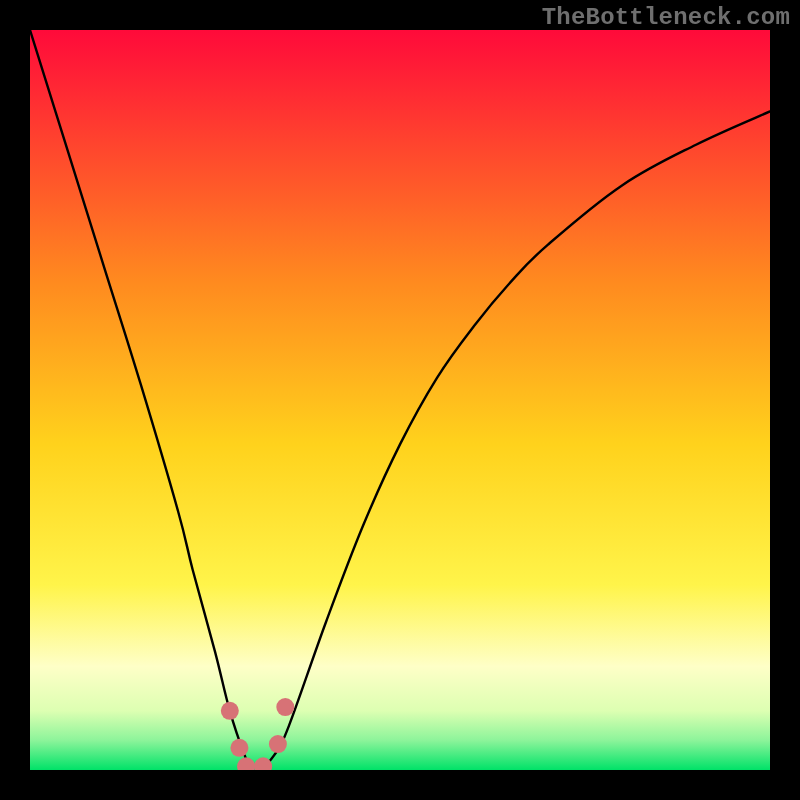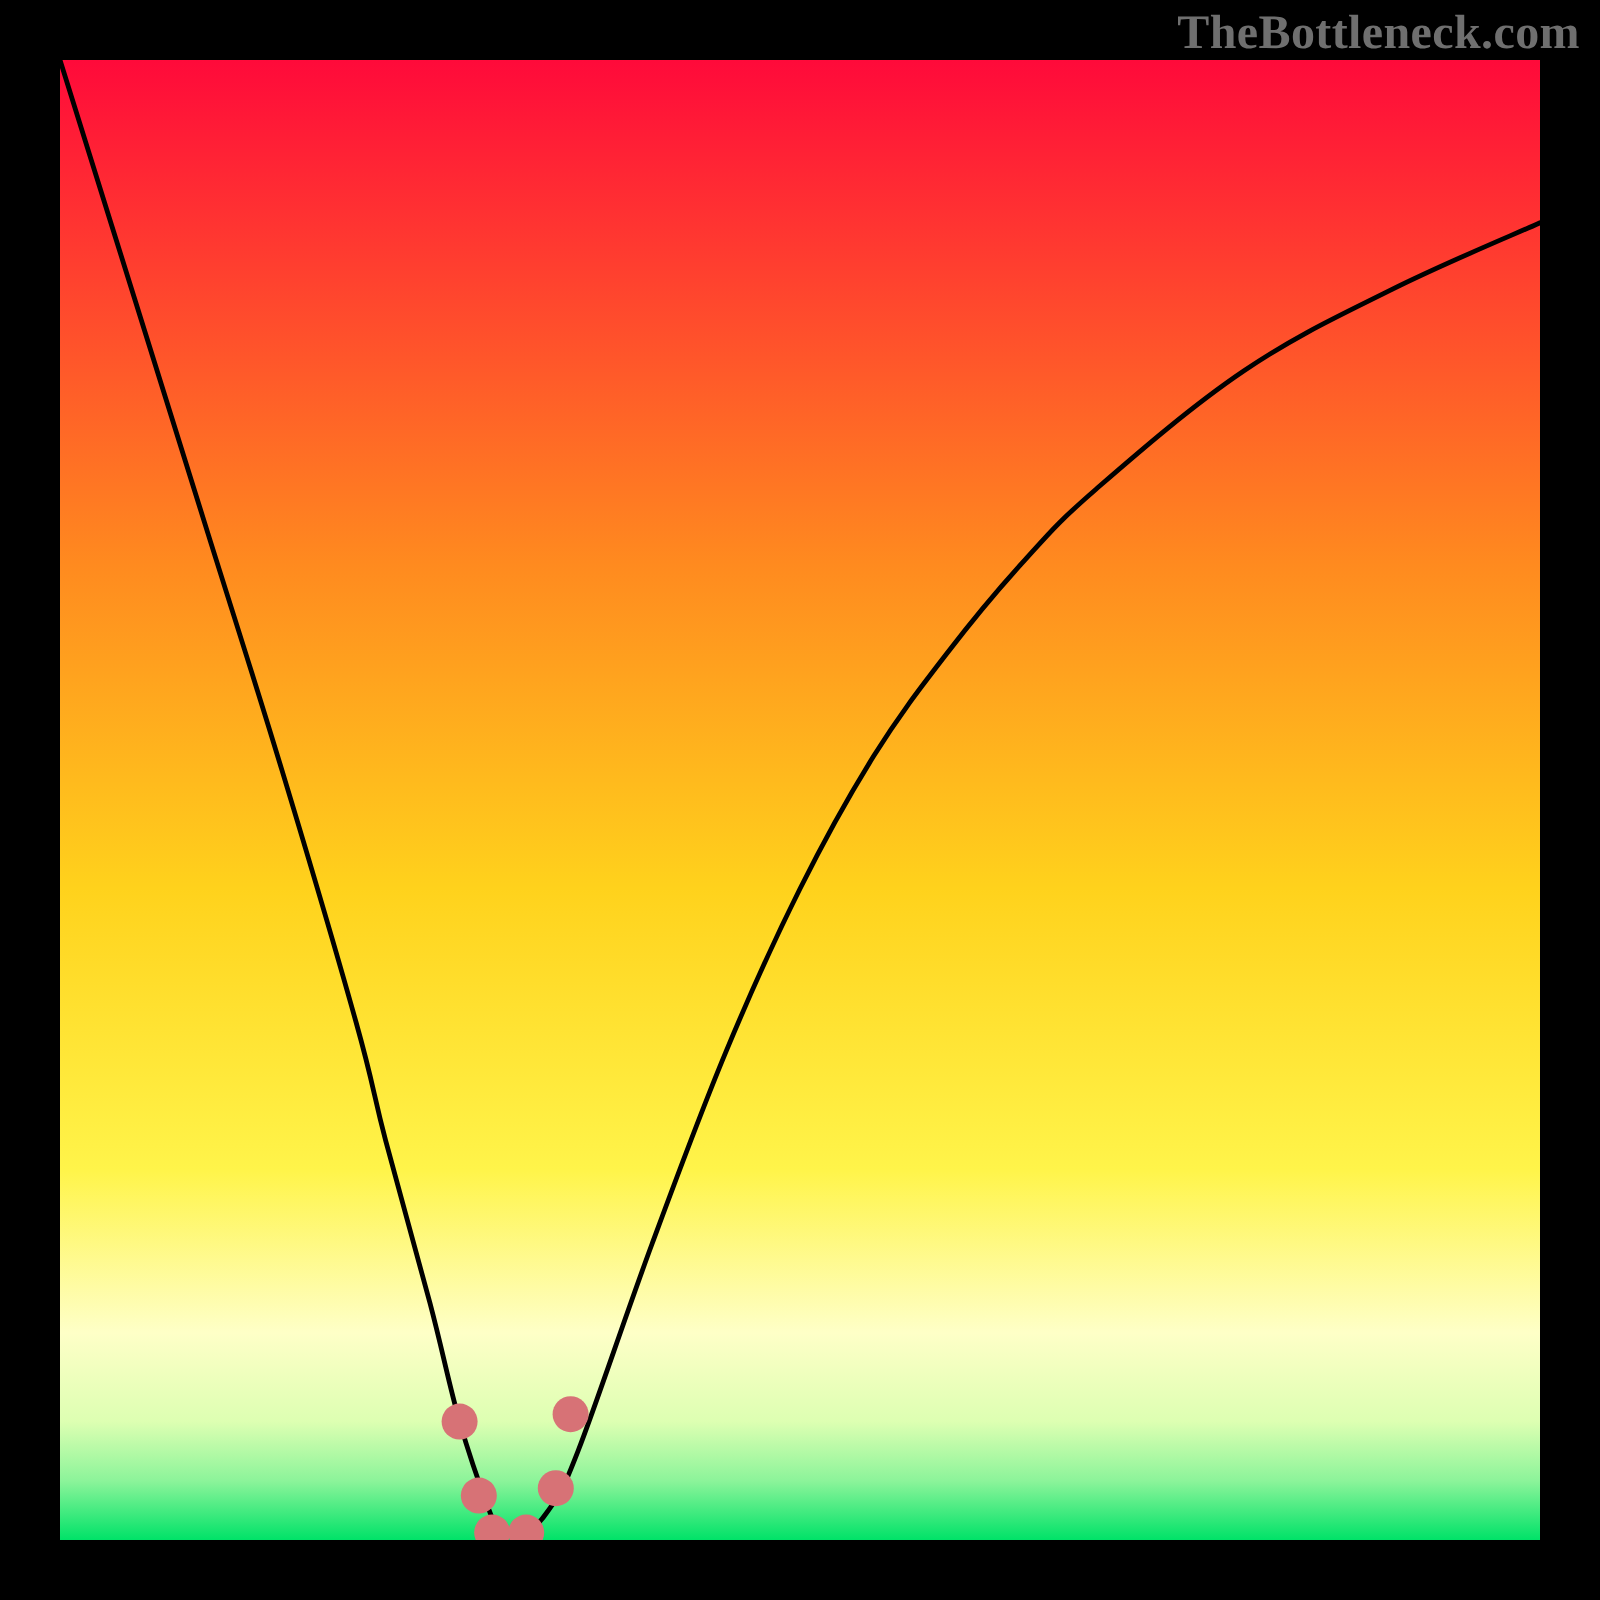--- a/index.html
+++ b/index.html
@@ -20,21 +20,21 @@
     position: absolute;
     left: 30px;
     top: 30px;
     width: 740px;
     height: 740px;
   }
   .watermark {
     position: absolute;
     top: 4px;
     right: 10px;
-    font-family: Liberation Serif, serif;
+    font-family: Liberation Mono, monospace;
     font-size: 24px;
     font-weight: 600;
     color: #6f6f6f;
     letter-spacing: 0.2px;
     user-select: none;
   }
   svg { display: block; }
 </style>
 </head>
 <body>

